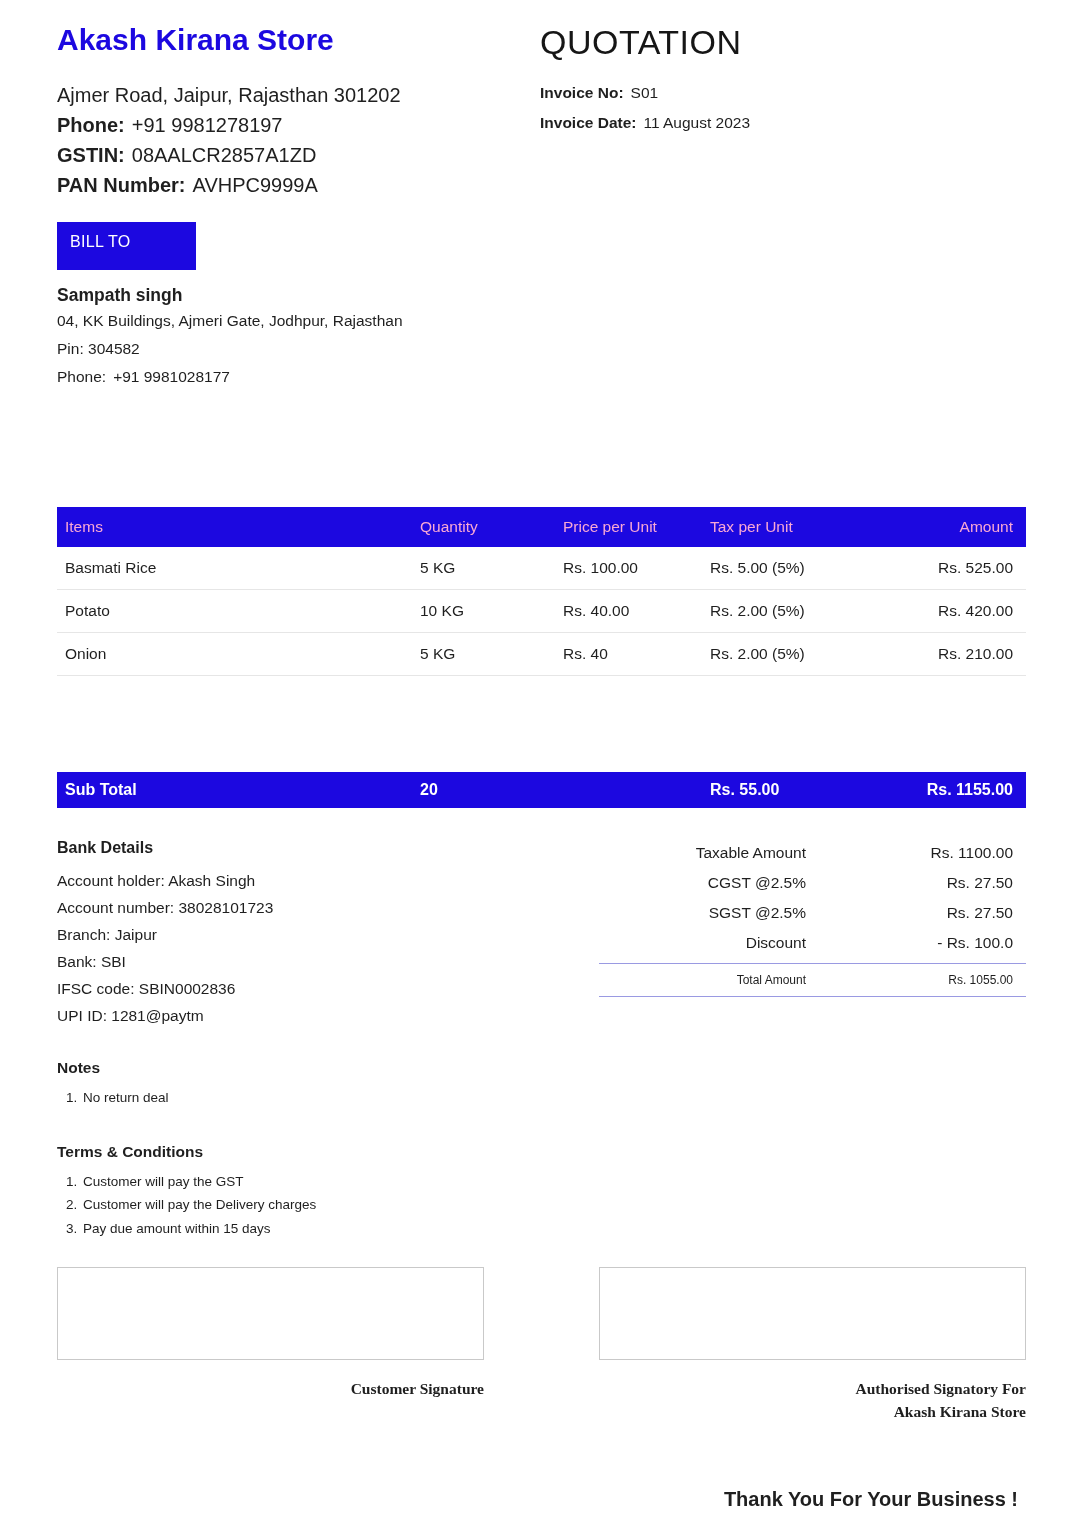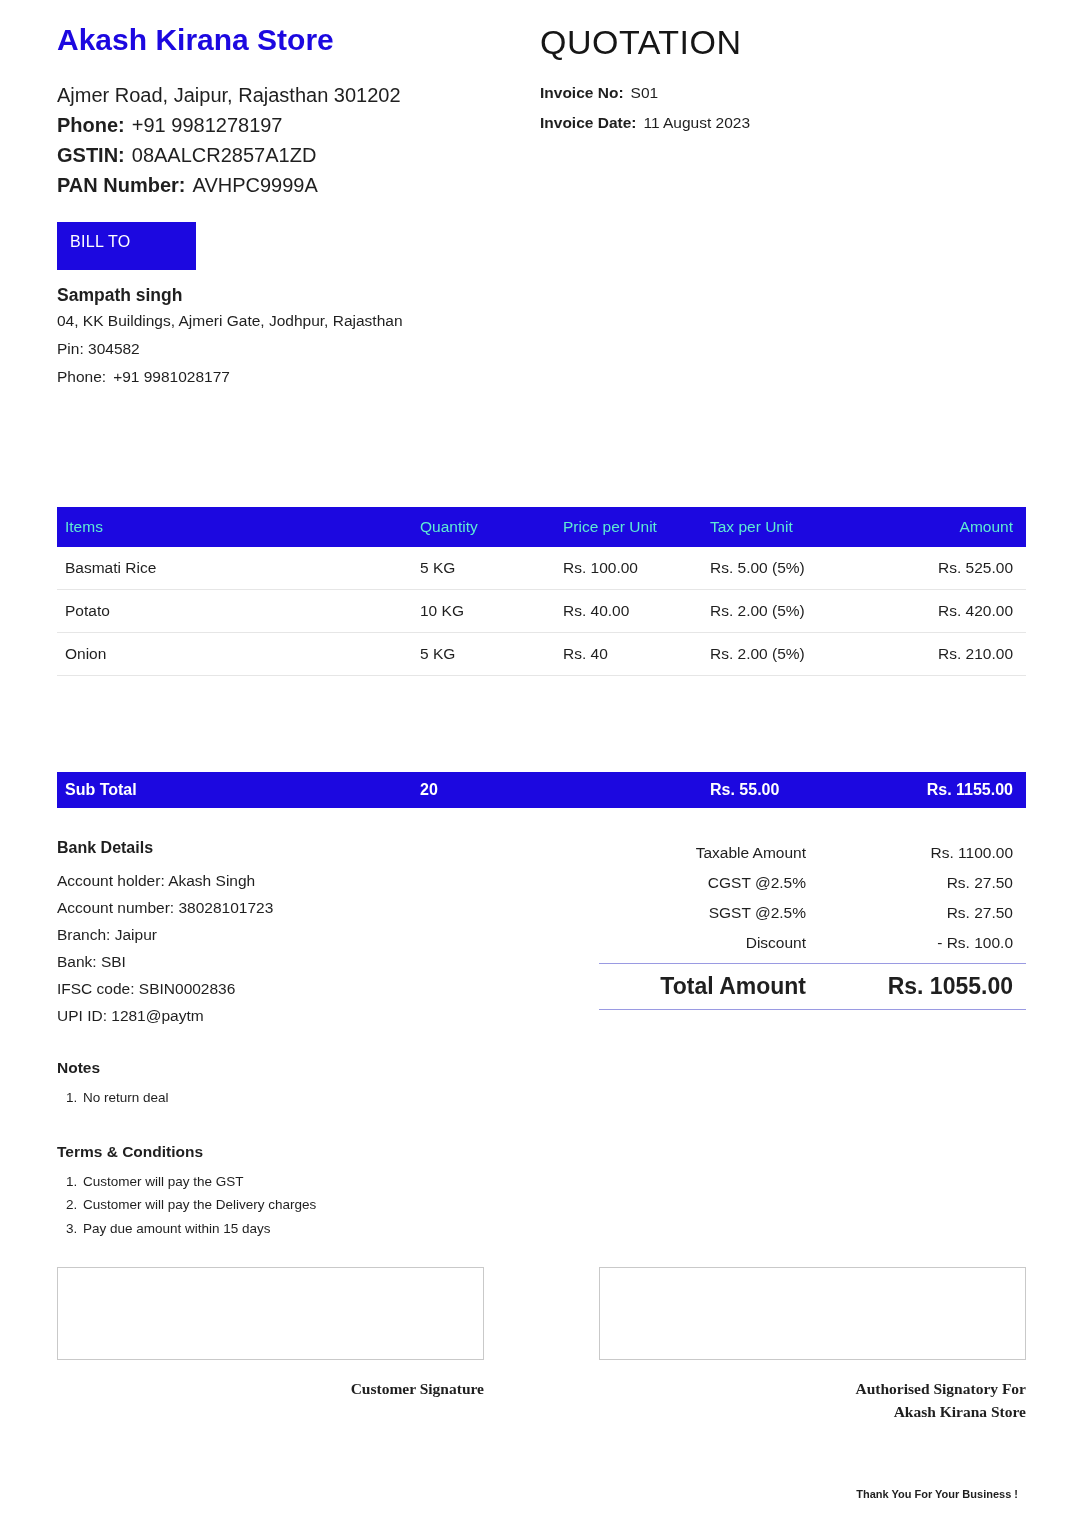--- a/index.html
+++ b/index.html
@@ -31,54 +31,54 @@
   .billto-badge{margin-top:22px;width:139px;height:48px;background:var(--accent);color:#fff;
     font-size:16px;font-weight:500;line-height:40px;padding-left:13px;letter-spacing:0.3px;}
   .customer-name{margin-top:13px;font-size:17.5px;font-weight:bold;line-height:24px;}
   .cust-line{font-size:15.5px;line-height:28px;}
   .cust-line:first-of-type{margin-top:4px;}
   .cust-line .val{margin-left:7px;}
 
   
   .items-table{margin-top:116px;}
   .tgrid{display:grid;grid-template-columns:363px 143px 147px 150px 1fr;align-items:center;}
-  .t-header{background:var(--accent);color:#5eead4;height:40px;font-size:15.5px;font-weight:500;}
+  .t-header{background:var(--accent);color:#f9a8d4;height:40px;font-size:15.5px;font-weight:500;}
   .t-row{height:43px;font-size:15.5px;border-bottom:1px solid var(--row_border);}
   .c-item{padding-left:8px;}
   .c-amount{text-align:right;padding-right:13px;}
   .subtotal-bar{margin-top:96px;background:var(--accent);color:#fff;height:36px;font-size:16px;font-weight:bold;}
 
   
   .lower{display:flex;margin-top:30px;}
   .bank{flex:1;}
   .bank-heading{font-size:16px;font-weight:bold;line-height:20px;}
   .bank-lines{margin-top:9px;}
   .bank-line{font-size:15.5px;line-height:27px;}
   .summary{width:427px;}
   .sum-row{display:flex;height:30px;align-items:center;font-size:15.5px;}
   .sum-label{flex:1;text-align:right;}
   .sum-value{width:220px;text-align:right;padding-right:13px;}
   .sum-divider{border:none;border-top:1px solid var(--divider);margin-top:5px;}
-  .total-row{display:flex;padding:9px 0;font-size:23px;font-weight:bold;align-items:center;}
+  .total-row{display:flex;padding:9px 0;font-size:12px;font-weight:normal;align-items:center;}
 
   
   .section-heading{font-size:15.5px;font-weight:bold;line-height:19px;}
   .notes-heading{margin-top:29px;}
   .terms-heading{margin-top:33px;}
   ol.num-list{margin-top:10px;padding-left:24px;font-size:13.5px;}
   ol.num-list li{line-height:21.5px;margin-bottom:2px;padding-left:2px;}
 
   
   .sig-row{display:flex;justify-content:space-between;margin-top:28px;}
   .sig-box{width:427px;height:93px;border:1px solid var(--box_border);background:#fff;}
   .sig-labels{display:flex;justify-content:space-between;margin-top:19px;}
   .sig-label{width:427px;text-align:right;font-size:15.5px;font-weight:bold;line-height:19px;font-family:Liberation Serif, serif;}
   .sig-label .line2{display:block;line-height:28px;}
 
-  .thanks{margin-top:62px;text-align:right;font-size:11px;font-weight:bold;padding-right:8px;}
+  .thanks{margin-top:62px;text-align:right;font-size:20px;font-weight:bold;padding-right:8px;}
 </style>
 </head>
 <body>
 
 <div class="page">
 
   <div class="header">
     <div class="seller">
       <div class="store-name">Akash Kirana Store</div>
       <div class="info-line">Ajmer Road, Jaipur, Rajasthan 301202</div>

